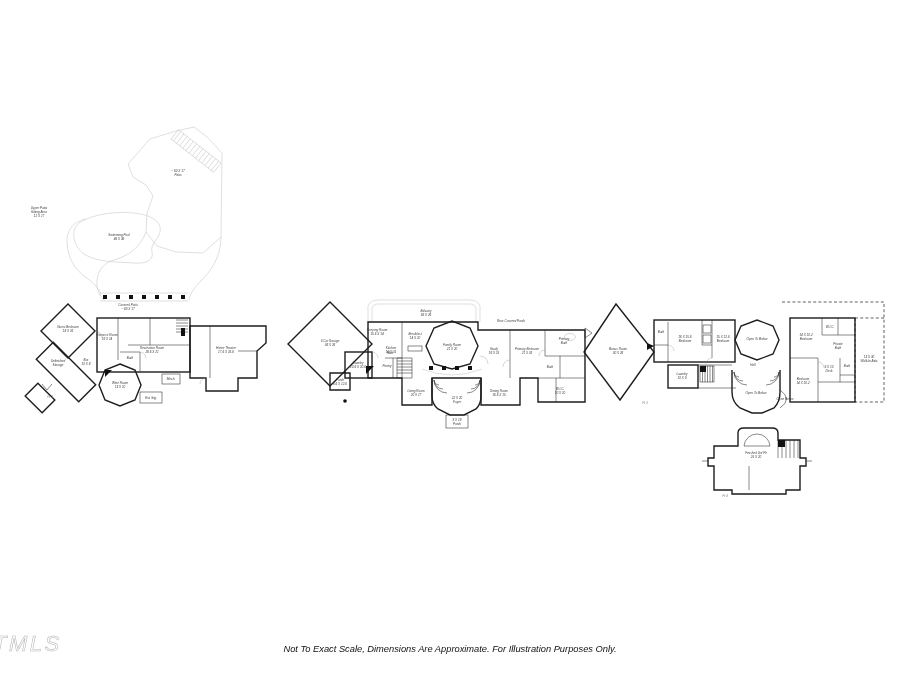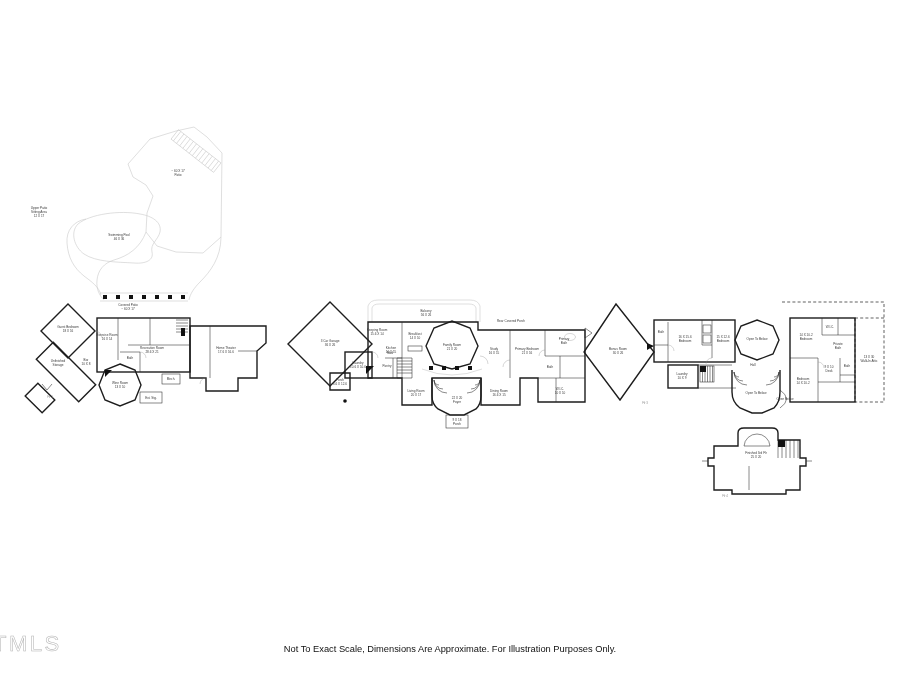--- a/index.html
+++ b/index.html
@@ -1,17 +1,17 @@
 <!DOCTYPE html>
 <html><head>
 <meta charset="utf-8">
 <style>
   html,body{margin:0;padding:0;background:#fff;}
   .sheet{position:relative;width:900px;height:675px;background:#ffffff;overflow:hidden;
-         font-family:"Liberation Sans",sans-serif;}
+         font-family:"Liberation Sans",sans-serif;font-style:italic;}
   svg{display:block;}
   
   .wall{fill:none;stroke:#1d1d1d;stroke-width:1.4;stroke-linejoin:miter;}
   .iwall{fill:none;stroke:#2a2a2a;stroke-width:0.55;}
   .thin{fill:none;stroke:#8a8a8a;stroke-width:0.35;}
   .site{fill:none;stroke:#c9c9c9;stroke-width:0.6;}
   .dash{fill:none;stroke:#1d1d1d;stroke-width:0.7;stroke-dasharray:3 2.2;}
   .blk{fill:#111;stroke:none;}
   
   .t{font-family:"Liberation Sans",sans-serif;font-size:3.1px;fill:#3a3a3a;text-anchor:middle;}

